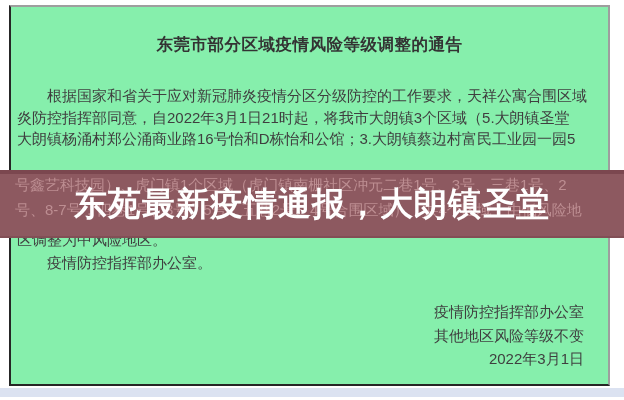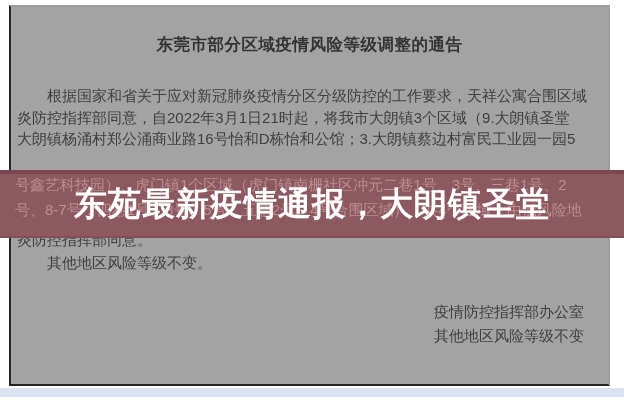--- a/index.html
+++ b/index.html
@@ -6,21 +6,21 @@
   body{
     width:624px;height:400px;position:relative;overflow:hidden;
     background:#ffffff;
     font-family:"Liberation Sans","DejaVu Sans",sans-serif;
   }
   .stage{position:absolute;inset:0;}
 
   
   .card{
     position:absolute;left:9px;top:5px;width:597px;height:377px;
-    background:#a3a3a3;
+    background:#86efac;
     border-top:2px solid #9e9e9e;
     border-right:2px solid #9e9e9e;
     border-left:2px solid #262626;
     border-bottom:2px solid #262626;
     overflow:hidden;
   }
   .doc-title{
     position:absolute;top:27px;left:0;right:0;
     text-align:center;
     font-size:16.5px;font-weight:bold;color:#333333;
@@ -79,32 +79,33 @@
 <body>
 
 <div class="stage">
 
   <div class="card">
 
     <div class="doc-title">东莞市部分区域疫情风险等级调整的通告</div>
 
     <div class="body-lines">
       <div class="body-line indent">根据国家和省关于应对新冠肺炎疫情分区分级防控的工作要求，天祥公寓合围区域</div>
-      <div class="body-line">炎防控指挥部同意，自2022年3月1日21时起，将我市大朗镇3个区域（9.大朗镇圣堂</div>
+      <div class="body-line">炎防控指挥部同意，自2022年3月1日21时起，将我市大朗镇3个区域（5.大朗镇圣堂</div>
       <div class="body-line">大朗镇杨涌村郑公涌商业路16号怡和D栋怡和公馆；3.大朗镇蔡边村富民工业园一园5</div>
     </div>
 
     <div class="closing-lines">
-      <div class="body-line">炎防控指挥部同意。</div>
-      <div class="body-line indent">其他地区风险等级不变。</div>
+      <div class="body-line">区调整为中风险地区。</div>
+      <div class="body-line indent">疫情防控指挥部办公室。</div>
     </div>
 
     <div class="signature">
       <div>疫情防控指挥部办公室</div>
       <div>其他地区风险等级不变</div>
+      <div>2022年3月1日</div>
     </div>
 
   </div>
 
   <div class="banner">
     <div class="banner-bg"></div>
     <div class="ghost-line ghost-1">号鑫艺科技园）、虎门镇1个区域（虎门镇南栅社区冲元二巷1号、3号、三巷1号、2</div>
     <div class="ghost-line ghost-2">号、8-7号，四巷1号、3号、5号，五巷2号、4号合围区域），共4个区域，由低风险地</div>
     <div class="banner-headline">东苑最新疫情通报，大朗镇圣堂</div>
   </div>

